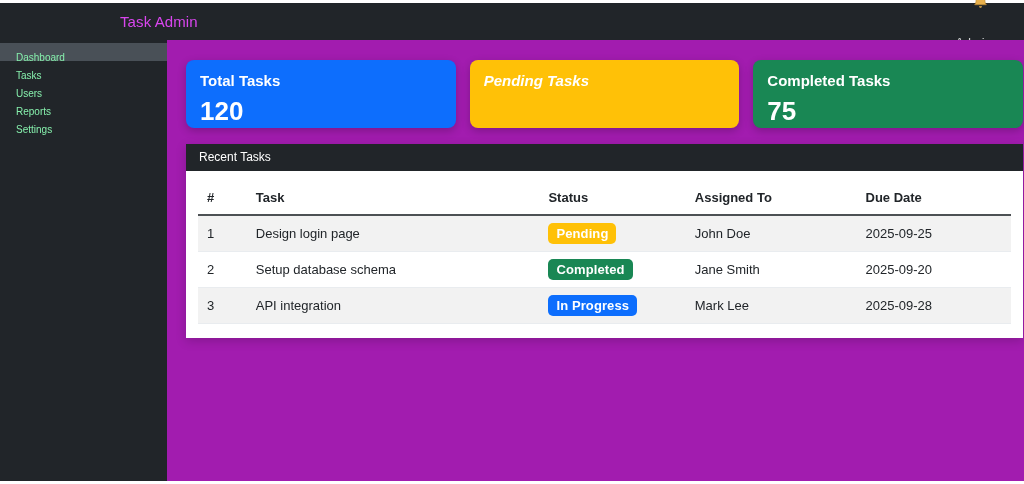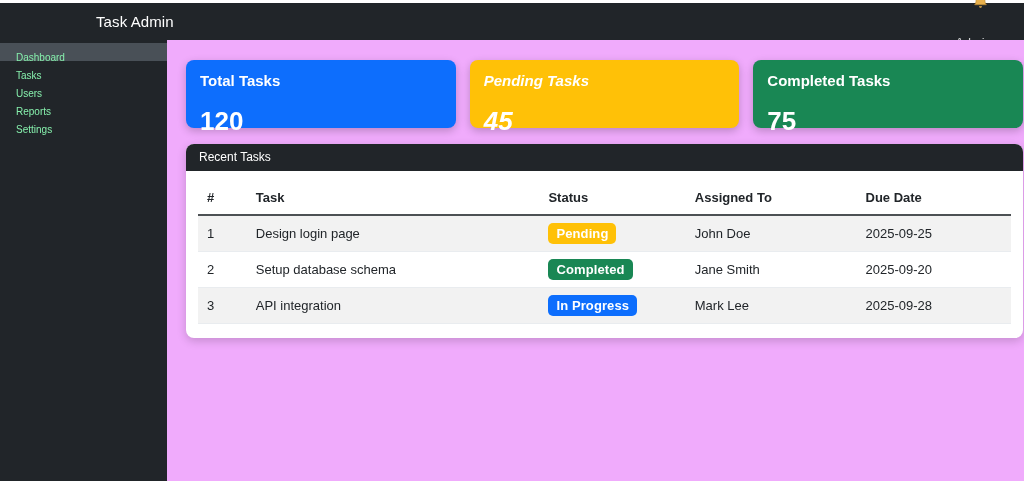--- a/index.html
+++ b/index.html
@@ -5,21 +5,21 @@
   * { box-sizing: border-box; margin: 0; padding: 0; }
   html, body { width: 1024px; height: 484px; background: #ffffff; overflow: hidden; }
   body { font-family: "Liberation Sans", sans-serif; padding-top: 3px; }
 
   
   .navbar {
     height: 37px; background: #212529; color: #fff;
     display: flex; align-items: center; justify-content: space-between;
   }
   .navbar-brand {
-    padding-left: 96px; font-size: 15px; color: #ffffff; letter-spacing: .1px;
+    padding-left: 120px; font-size: 15px; color: #d946ef; letter-spacing: .1px;
   }
   .navbar-right { display: flex; align-items: center; gap: 26px; padding-right: 18px; flex-direction: column; }
   .bell { width: 15px; height: 16px; display: inline-block; cursor: pointer; }
   .admin-dd {
     display: flex; align-items: center; gap: 6px; cursor: pointer;
     color: rgba(255,255,255,0.78); font-size: 13px;
   }
   .caret {
     width: 0; height: 0; display: inline-block; margin-top: 2px;
     border-left: 4px solid transparent; border-right: 4px solid transparent;
@@ -28,34 +28,34 @@
 
   
   .layout { display: flex; height: 441px; }
   .sidebar { width: 167px; background: #212529; flex: 0 0 167px; padding-top: 3px; }
   .side-item {
     display: block; color: #86efac; font-size: 10px;
     padding: 9px 16px; height: 16px; cursor: pointer;
   }
   .side-item.active { background: #495057; }
 
-  .main { flex: 1; background: #f0abfc; padding: 20px 1px 0 19px; }
+  .main { flex: 1; background: #a21caf; padding: 20px 1px 0 19px; }
 
   
   .cards { display: flex; gap: 14px; }
   .stat-card {
     flex: 1; height: 68px; border-radius: 8px; color: #fff;
     padding: 11px 14px; box-shadow: 0 3px 8px rgba(0,0,0,0.22);
   }
   .stat-label { font-size: 15px; font-weight: 700; margin-top: 1px; }
-  .stat-value { font-size: 26px; font-weight: 700; margin-top: 18px; line-height: 1.1; }
+  .stat-value { font-size: 26px; font-weight: 700; margin-top: 8px; line-height: 1.1; }
 
   
   .panel {
-    margin-top: 16px; border-radius: 8px; background: #fff;
+    margin-top: 16px; border-radius: 0; background: #fff;
     box-shadow: 0 3px 10px rgba(0,0,0,0.18); overflow: hidden;
   }
   .panel-header {
     background: #212529; color: #fff; font-size: 12px;
     padding: 7px 13px; line-height: 1.1;
   }
   .panel-body { padding: 10px 12px 14px 12px; }
 
   table { width: 100%; border-collapse: collapse; font-size: 13px; color: #212529; }
   thead th {
@@ -103,21 +103,20 @@
 
   <div class="main">
 
     <div class="cards">
       <div class="stat-card" style="background: rgb(13, 110, 253);">
         <div class="stat-label">Total Tasks</div>
         <div class="stat-value">120</div>
       </div>
       <div class="stat-card" style="background: rgb(255, 193, 7); font-style: italic;">
         <div class="stat-label">Pending Tasks</div>
-        <div class="stat-value">45</div>
       </div>
       <div class="stat-card" style="background: rgb(25, 135, 84);">
         <div class="stat-label">Completed Tasks</div>
         <div class="stat-value">75</div>
       </div>
     </div>
 
     <div class="panel">
       <div class="panel-header">Recent Tasks</div>
       <div class="panel-body">

